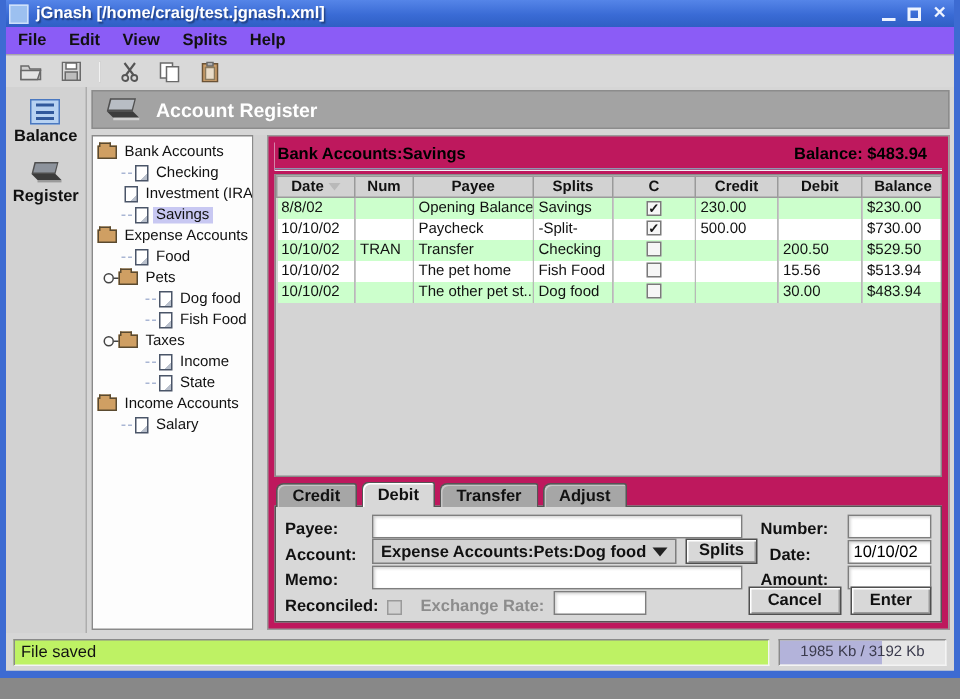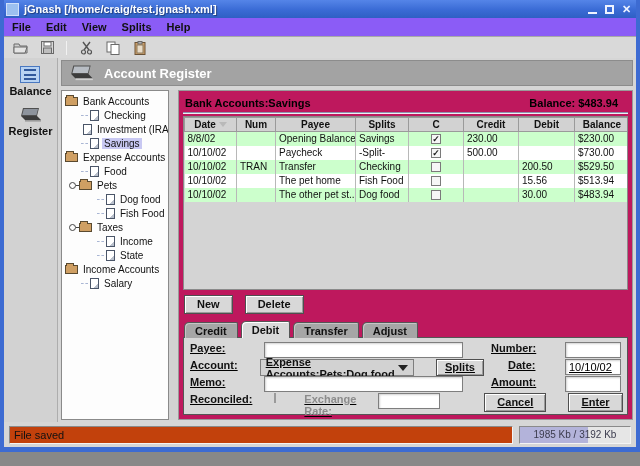--- a/index.html
+++ b/index.html
@@ -91,39 +91,39 @@
     padding:2px 12px; line-height:13px; }
   .btn-row{ flex:0 0 28px; display:flex; align-items:center; gap:12px; padding:4px 0 3px 1px; }
 
   .tab-row{ flex:0 0 19px; display:flex; align-items:flex-end; padding-left:1px; position:relative; z-index:2; }
   .tab{ font-size:11px; font-weight:bold; color:#111; background:#a6a6a6; border:1px solid #555; border-bottom:none;
     border-radius:5px 2px 0 0; padding:2px 10px 1px; margin-right:3px; box-shadow:inset 1px 1px 0 #c6c6c6; position:relative; top:1px; }
   .tab.active{ background:#d8d8d8; box-shadow:inset 1px 1px 0 #fff; padding-bottom:2px; }
 
   .form-panel{ flex:0 0 78px; border:1px solid #555; background:#d8d8d8; padding:4px 6px 4px 6px;
     display:flex; flex-direction:column; justify-content:space-between; }
-  .frow{ display:flex; align-items:flex-start; gap:22px; height:17px;text-decoration:underline; }
+  .frow{ display:flex; align-items:flex-end; gap:6px; height:17px; }
   .flabel{ font-size:11px; font-weight:bold; color:#111; white-space:nowrap; }
   .flabel.w1{ width:52px; }
   .rlabel{ width:52px; margin-left:6px; }
   .tfield{ height:16px; background:#fff; border:1px solid #7e7e7e; box-shadow:inset 1px 1px 2px rgba(0,0,0,.18);
     font-size:11px; padding:0 3px; display:flex; align-items:center; }
   .grow{ flex:1 1 auto; min-width:0; }
   .sm{ flex:0 0 56px; width:56px; }
   .combo{ flex:1 1 auto; min-width:0; height:17px; background:#d2d2d2; border:1px solid #7e7e7e;
     display:flex; align-items:center; padding:0 5px; font-size:11px; font-weight:bold; color:#111; }
   .combo .arrow{ margin-left:auto; width:0; height:0; border-left:5px solid transparent; border-right:5px solid transparent; border-top:6px solid #222; }
   .dis-label{ font-size:11px; font-weight:bold; color:#8c8c8c; }
   .dcb{ width:10px; height:10px; background:#d2d2d2; border:1px solid #9a9a9a; }
   .xfield{ width:62px; flex:0 0 62px; }
 
   
   .statusbar{ flex:0 0 25px; display:flex; align-items:center; gap:6px; padding:0 5px; background:#d6d6d6; }
   .status-msg{ flex:1 1 auto; height:18px; display:flex; align-items:center; padding-left:4px; font-size:11px; color:#111;
-    border:1px solid; border-color:#8a8a8a #f4f4f4 #f4f4f4 #8a8a8a; background:#c2410c; }
+    border:1px solid; border-color:#8a8a8a #f4f4f4 #f4f4f4 #8a8a8a; background:#bef264; }
   .mem{ flex:0 0 112px; height:18px; position:relative; border:1px solid; border-color:#8a8a8a #f4f4f4 #f4f4f4 #8a8a8a; background:#e6e6e6; overflow:hidden; }
   .mem-fill{ position:absolute; left:0; top:0; bottom:0; background:#b3b3da; }
   .mem-text{ position:absolute; inset:0; display:flex; align-items:center; justify-content:center; font-size:10px; color:#3b3b4d; }
 </style>
 </head>
 <body>
 
 <div class="window">
 
   <div class="titlebar">
@@ -371,24 +371,20 @@
                     <td>Dog food</td>
                   <td class="ccol"><span class="cb"></span></td>
                   <td></td>
                     <td>30.00</td>
                     <td>$483.94</td>
                 </tr>
               </tbody>
             </table>
           </div>
 
-          <div class="btn-row">
-            <button class="btn">New</button>
-            <button class="btn">Delete</button>
-          </div>
 
           <div class="tab-row">
             <div class="tab">Credit</div>
             <div class="tab active">Debit</div>
             <div class="tab">Transfer</div>
             <div class="tab">Adjust</div>
           </div>
 
           <div class="form-panel">
             <div class="frow">

